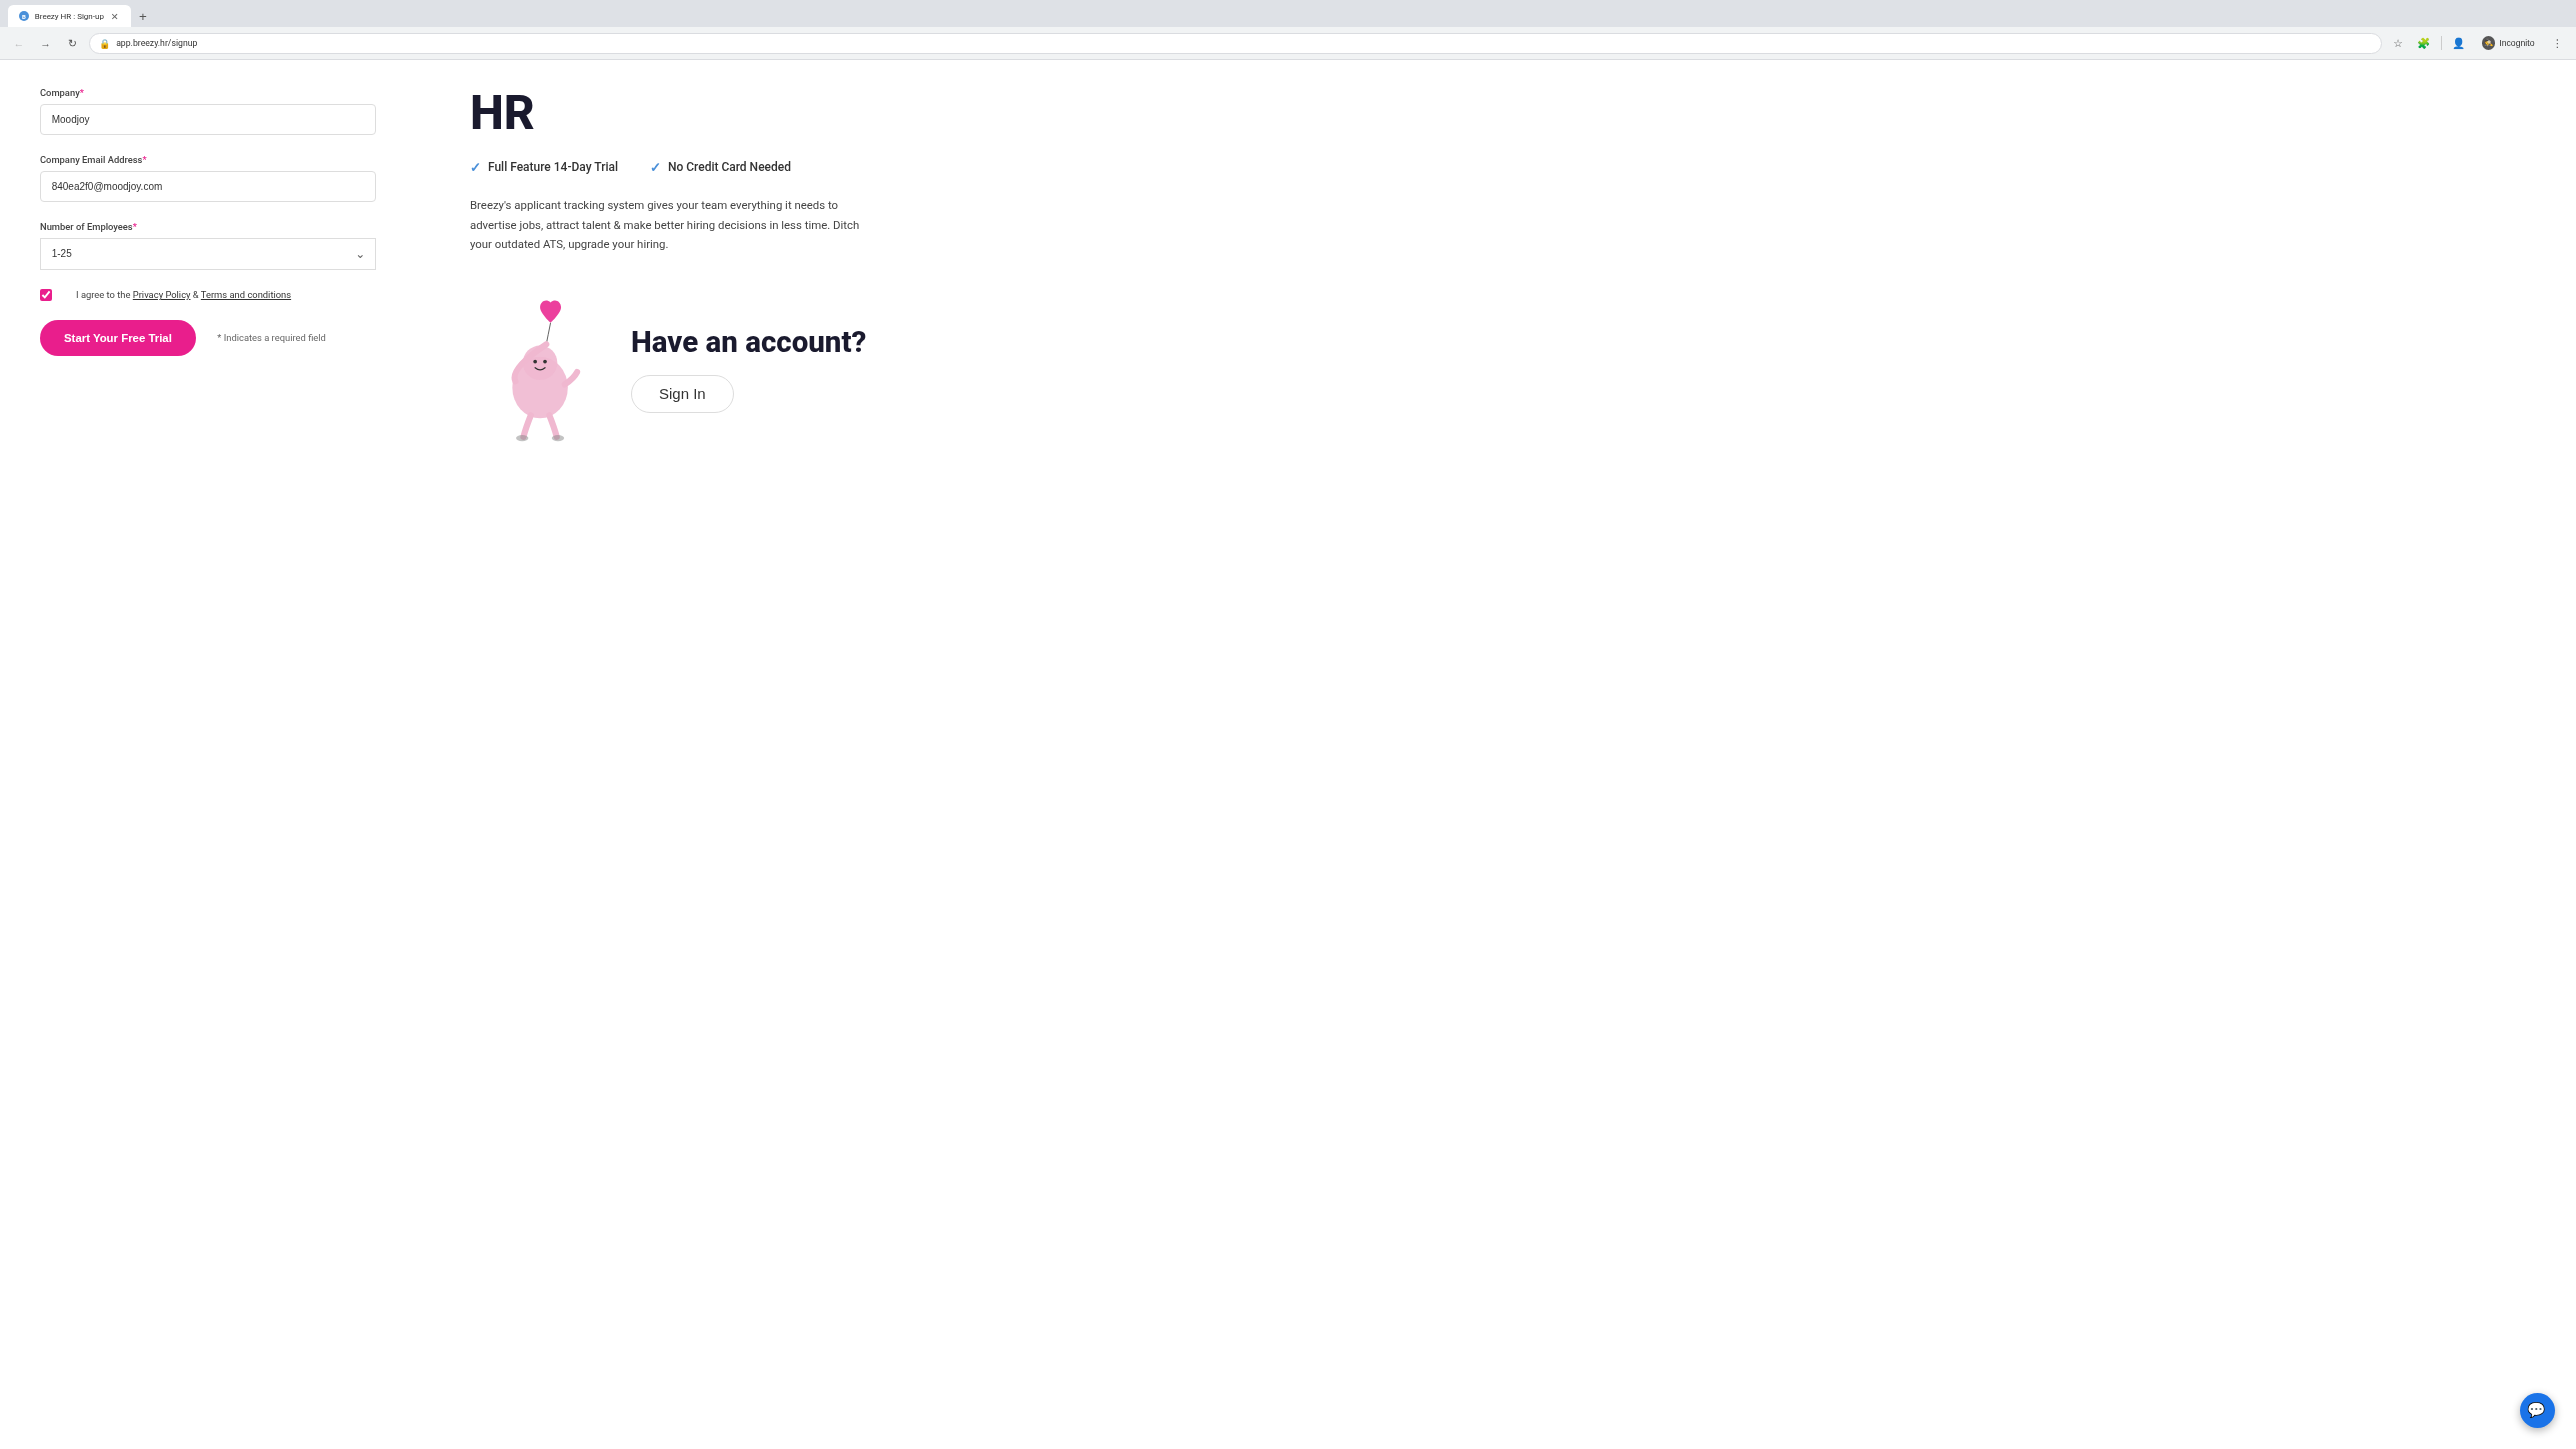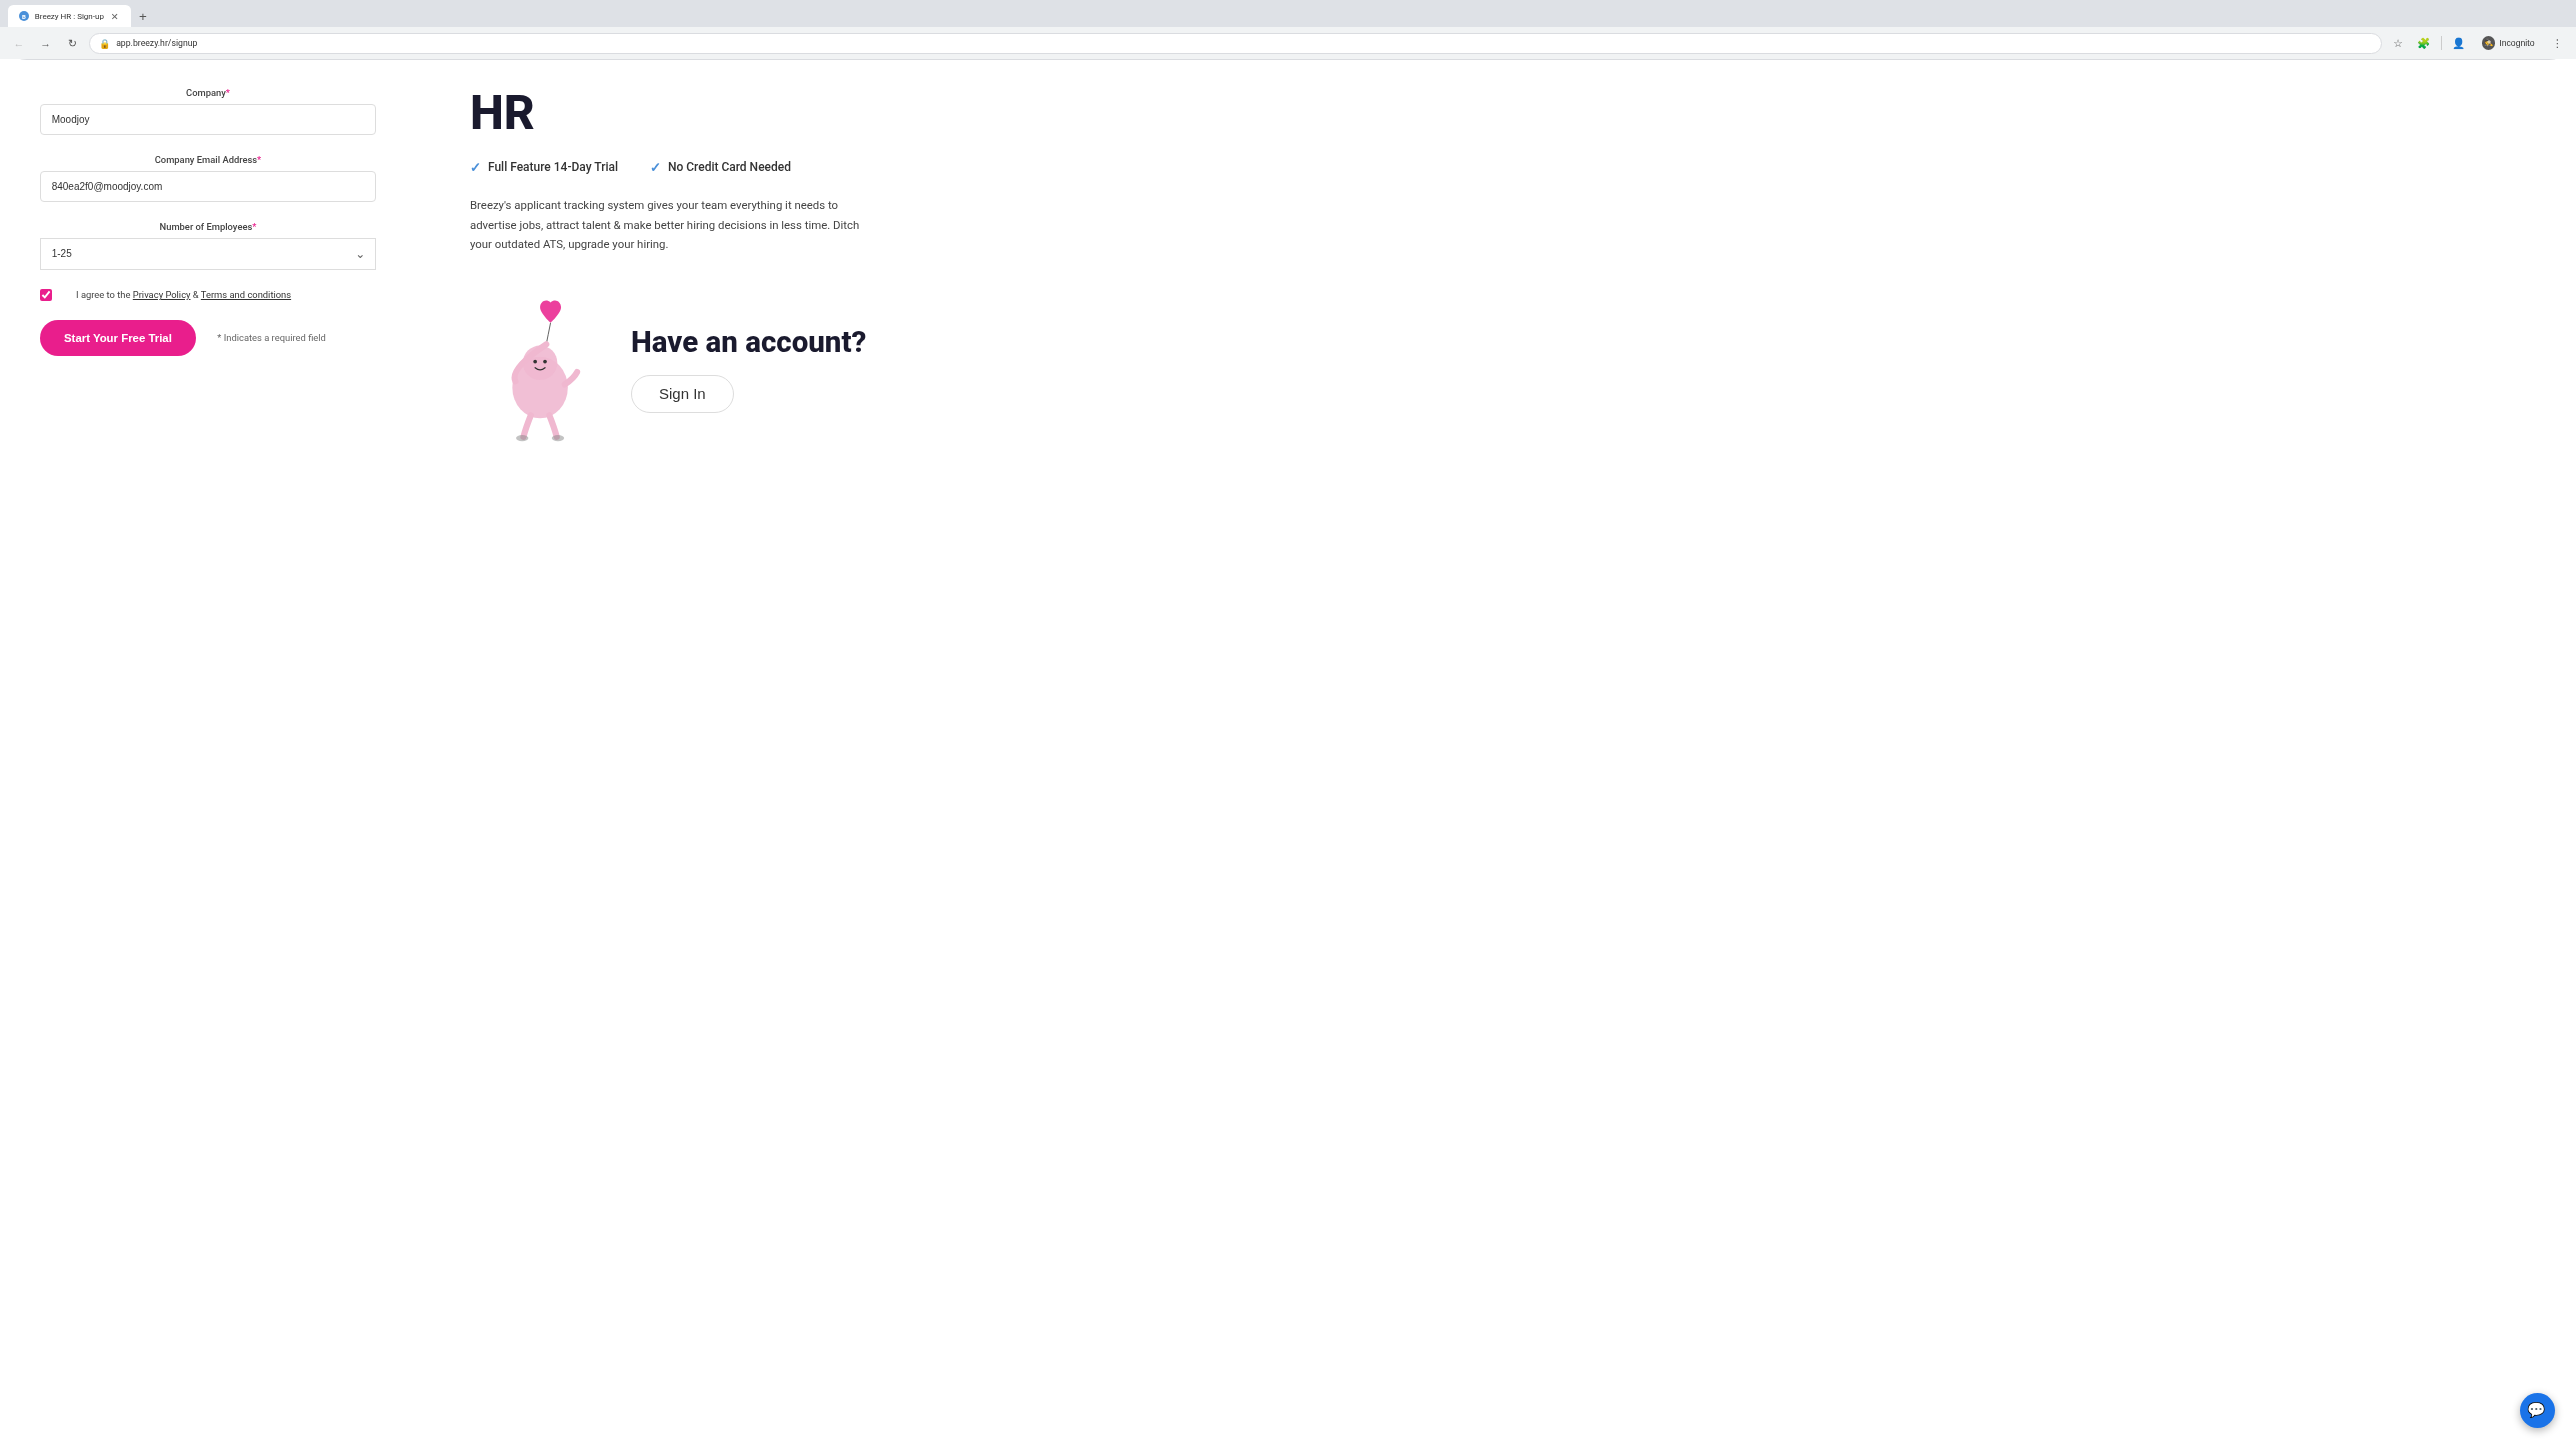--- a/index.html
+++ b/index.html
@@ -6,21 +6,20 @@
     body {
       font-family: -apple-system, BlinkMacSystemFont, 'Segoe UI', Roboto, sans-serif;
       background: #fff;
       color: #1a1a2e;
     }
 
     
     .browser-chrome {
       background: #f1f3f4;
       border-bottom: 0.7px solid #dadce0;
-      border-radius: 27px;
     }
     .browser-tab-bar {
       display: flex;
       align-items: center;
       padding: 5.4px 8px 0;
       background: #dee1e6;
       gap: 2.7px;
     }
     .browser-tab {
       display: flex;
@@ -167,21 +166,20 @@
     .form-group {
       margin-bottom: 19px;
     }
 
     .form-label {
       display: block;
       font-size: 9.4px;
       color: #444;
       margin-bottom: 5.4px;
       font-weight: 500;
-      text-align: center;
     }
 
     .form-label .required {
       color: #e91e8c;
     }
 
     .form-input {
       width: 100%;
       padding: 9.4px 10.7px;
       border: 1px solid #ddd;

